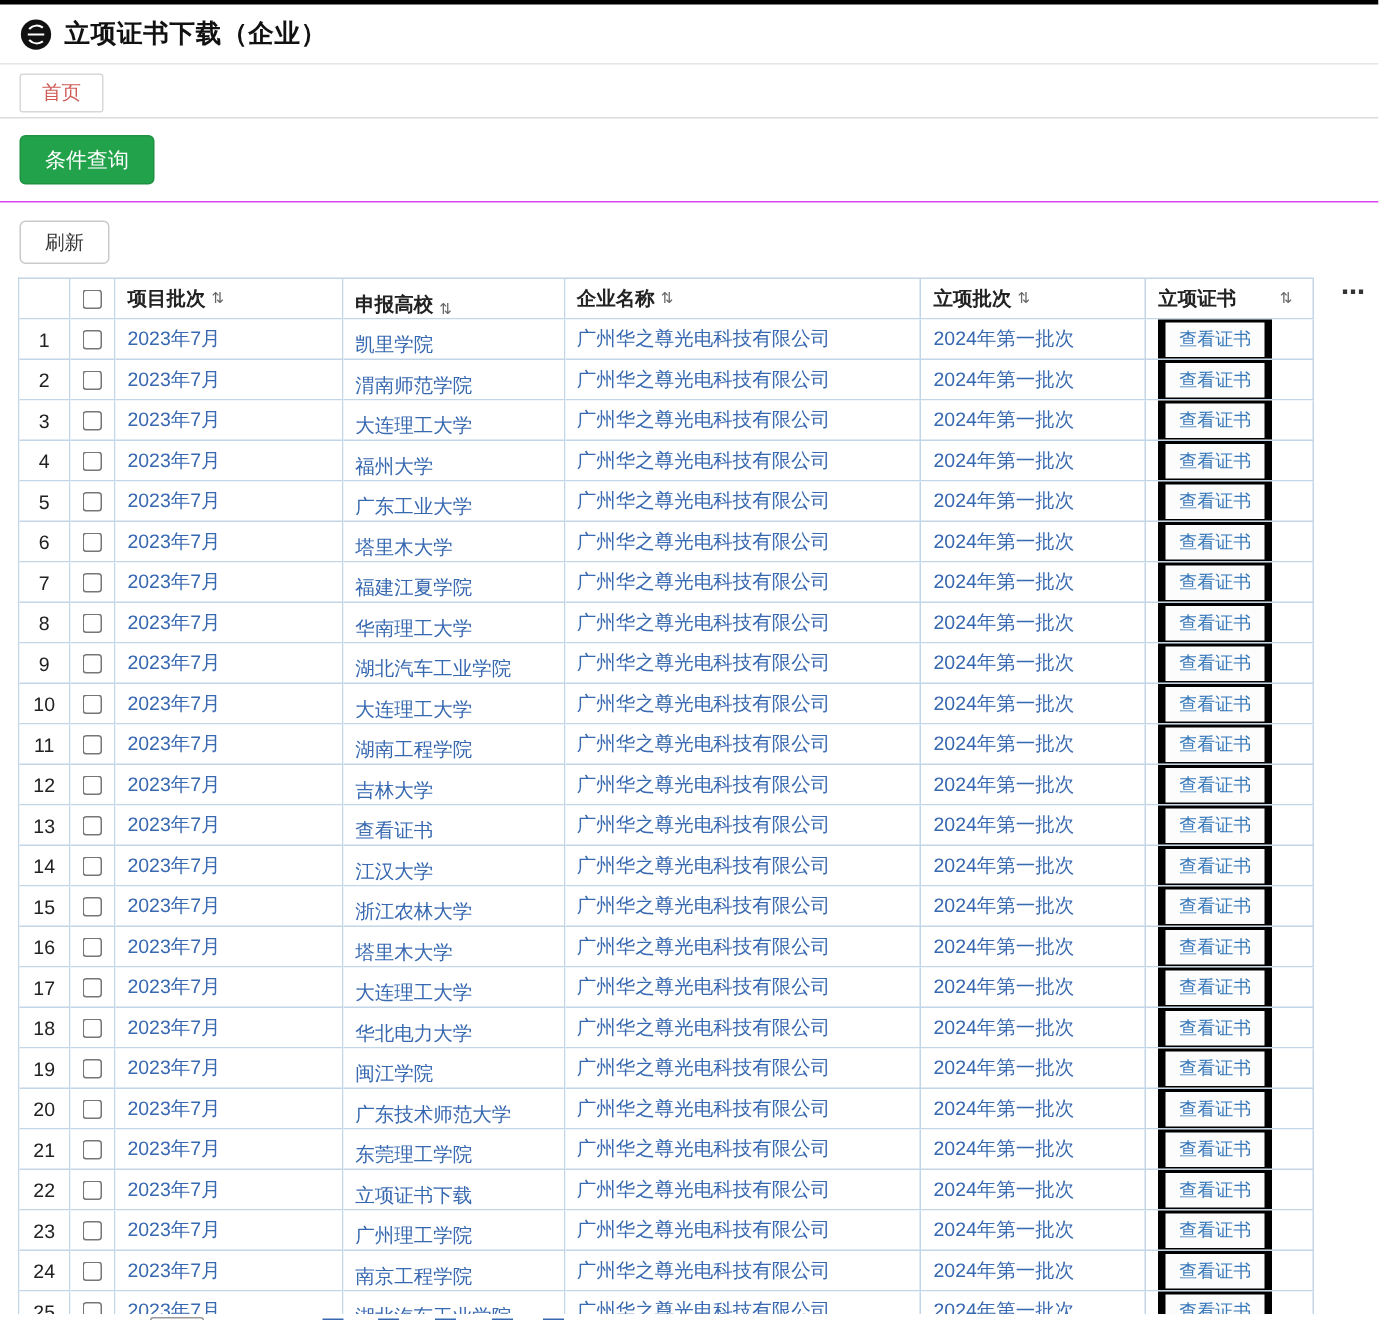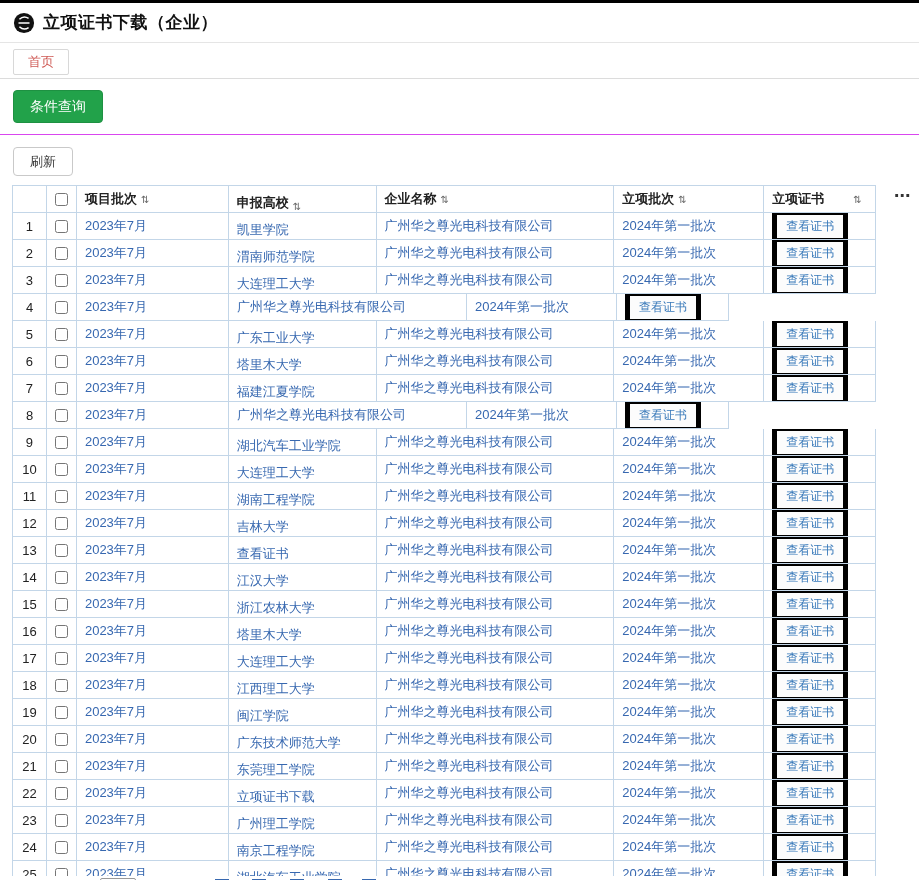--- a/index.html
+++ b/index.html
@@ -164,20 +164,21 @@
       <button class="cert-btn">查看证书</button>
     </div>
   </div>
 
   <div class="tr">
     <div class="td col-no">4</div>
     <div class="td col-cb">
       <input type="checkbox" style="">
     </div>
     <div class="td col-batch link">2023年7月</div>
+    <div class="td col-univ link">福州大学</div>
     <div class="td col-comp link">广州华之尊光电科技有限公司</div>
     <div class="td col-appr link">2024年第一批次</div>
     <div class="td col-cert">
       <button class="cert-btn">查看证书</button>
     </div>
   </div>
 
   <div class="tr">
     <div class="td col-no">5</div>
     <div class="td col-cb">
@@ -219,20 +220,21 @@
       <button class="cert-btn">查看证书</button>
     </div>
   </div>
 
   <div class="tr">
     <div class="td col-no">8</div>
     <div class="td col-cb">
       <input type="checkbox" style="">
     </div>
     <div class="td col-batch link">2023年7月</div>
+    <div class="td col-univ link">华南理工大学</div>
     <div class="td col-comp link">广州华之尊光电科技有限公司</div>
     <div class="td col-appr link">2024年第一批次</div>
     <div class="td col-cert">
       <button class="cert-btn">查看证书</button>
     </div>
   </div>
 
   <div class="tr">
     <div class="td col-no">9</div>
     <div class="td col-cb">
@@ -358,21 +360,21 @@
       <button class="cert-btn">查看证书</button>
     </div>
   </div>
 
   <div class="tr">
     <div class="td col-no">18</div>
     <div class="td col-cb">
       <input type="checkbox" style="">
     </div>
     <div class="td col-batch link">2023年7月</div>
-    <div class="td col-univ link">江西理工大学</div>
+    <div class="td col-univ link">华北电力大学</div>
     <div class="td col-comp link">广州华之尊光电科技有限公司</div>
     <div class="td col-appr link">2024年第一批次</div>
     <div class="td col-cert">
       <button class="cert-btn">查看证书</button>
     </div>
   </div>
 
   <div class="tr">
     <div class="td col-no">19</div>
     <div class="td col-cb">

